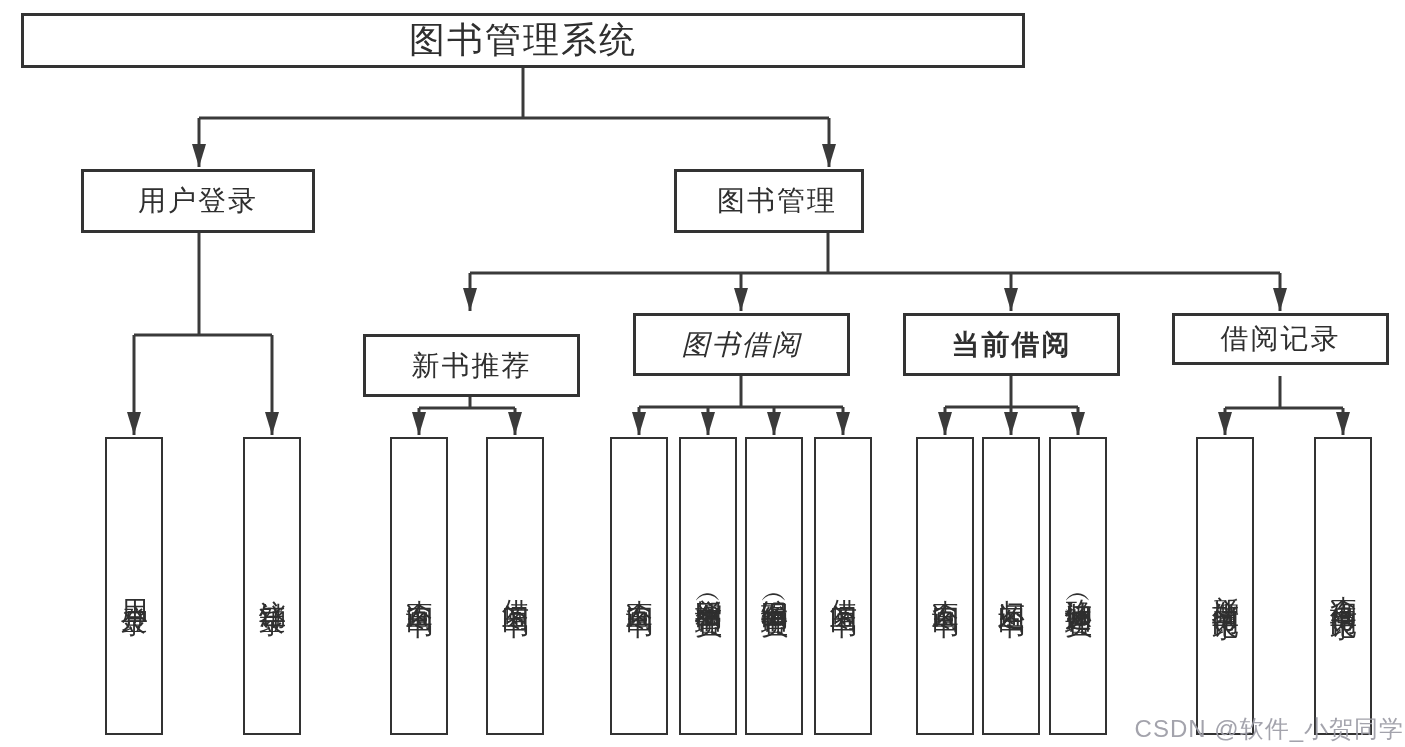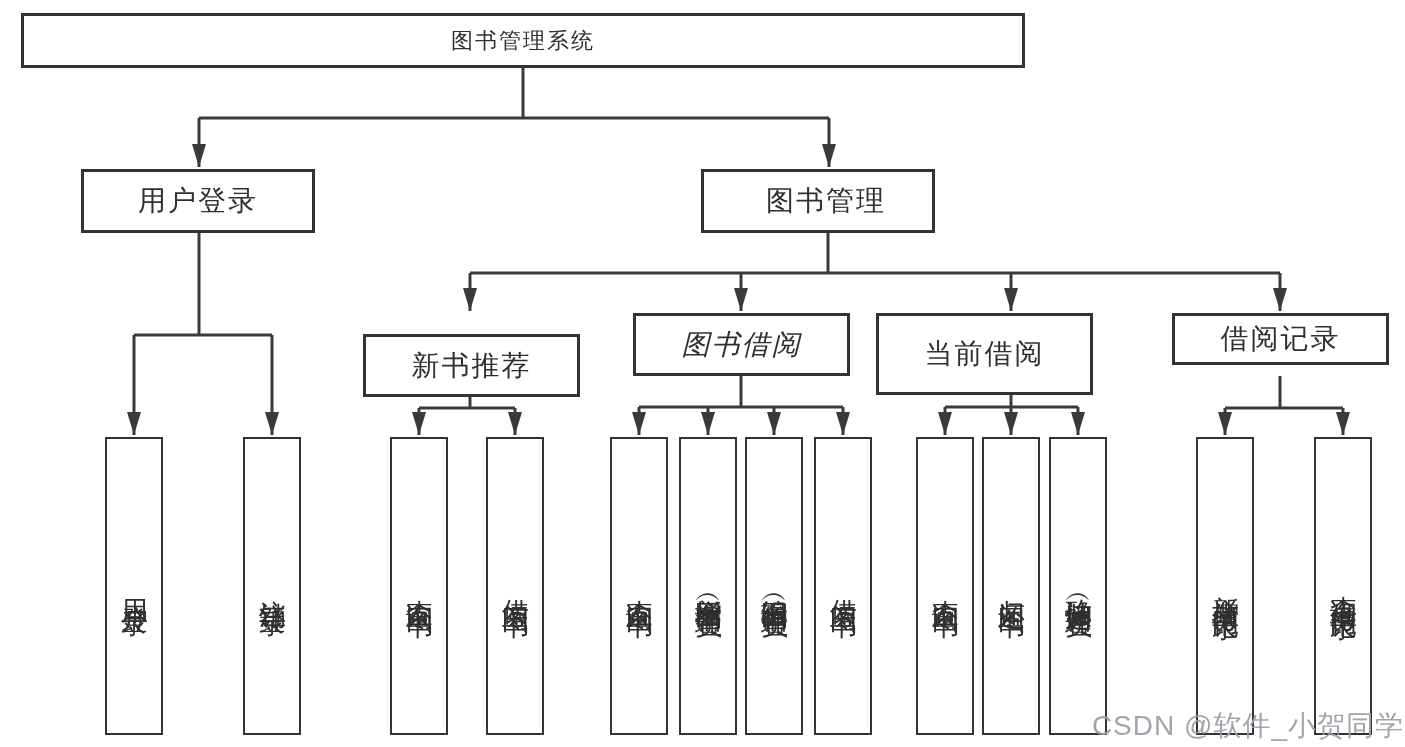--- a/index.html
+++ b/index.html
@@ -24,35 +24,35 @@
     box-sizing: border-box;
     display: flex;
     align-items: center;
     justify-content: center;
   }
   .node-h {
     font-size: 28px;
     letter-spacing: 2px;
     white-space: nowrap;
   }
-  .node-root { font-size: 22px; }
+  .node-root { font-size: 36px; }
   .node-leaf { border-width: 2px; }
   .vtext {
     writing-mode: vertical-rl;
     text-orientation: mixed;
     font-size: 27px;
     letter-spacing: 4px;
     line-height: 1;
     white-space: nowrap;
   }
   .watermark {
     position: absolute;
     right: 1px;
     bottom: 2px;
-    font-size: 28px;
+    font-size: 24px;
     letter-spacing: 1px;
     color: rgba(158, 158, 168, 0.95);
     z-index: 5;
     white-space: nowrap;
   }
 </style>
 </head>
 <body>
 
 <div class="canvas">
@@ -107,31 +107,31 @@
     </g>
   </svg>
 
   <div class="node node-h node-root" style="left:21px; top:13px; width:1004px; height:55px;">
     <span>图书管理系统</span>
   </div>
 
   <div class="node node-h" style="left:81px; top:169px; width:234px; height:64px;">
     <span>用户登录</span>
   </div>
-  <div class="node node-h" style="left:701px; top:169px; width:234px; height:64px;padding-left:16px;">
+  <div class="node node-h" style="left:674px; top:169px; width:190px; height:64px;padding-left:16px;">
     <span>图书管理</span>
   </div>
 
   <div class="node node-h" style="left:363px; top:313px; width:217px; height:63px;margin-top:21px;">
     <span>新书推荐</span>
   </div>
   <div class="node node-h" style="left:633px; top:313px; width:217px; height:63px;font-style:italic;">
     <span>图书借阅</span>
   </div>
-  <div class="node node-h" style="left:876px; top:313px; width:217px; height:82px;">
+  <div class="node node-h" style="left:903px; top:313px; width:217px; height:63px;font-weight:bold;">
     <span>当前借阅</span>
   </div>
   <div class="node node-h" style="left:1172px; top:313px; width:217px; height:52px;">
     <span>借阅记录</span>
   </div>
 
   <div class="node node-leaf" style="left:105px; top:437px; width:58px; height:298px;">
     <span class="vtext">用户登录</span>
   </div>
   <div class="node node-leaf" style="left:243px; top:437px; width:58px; height:298px;">

